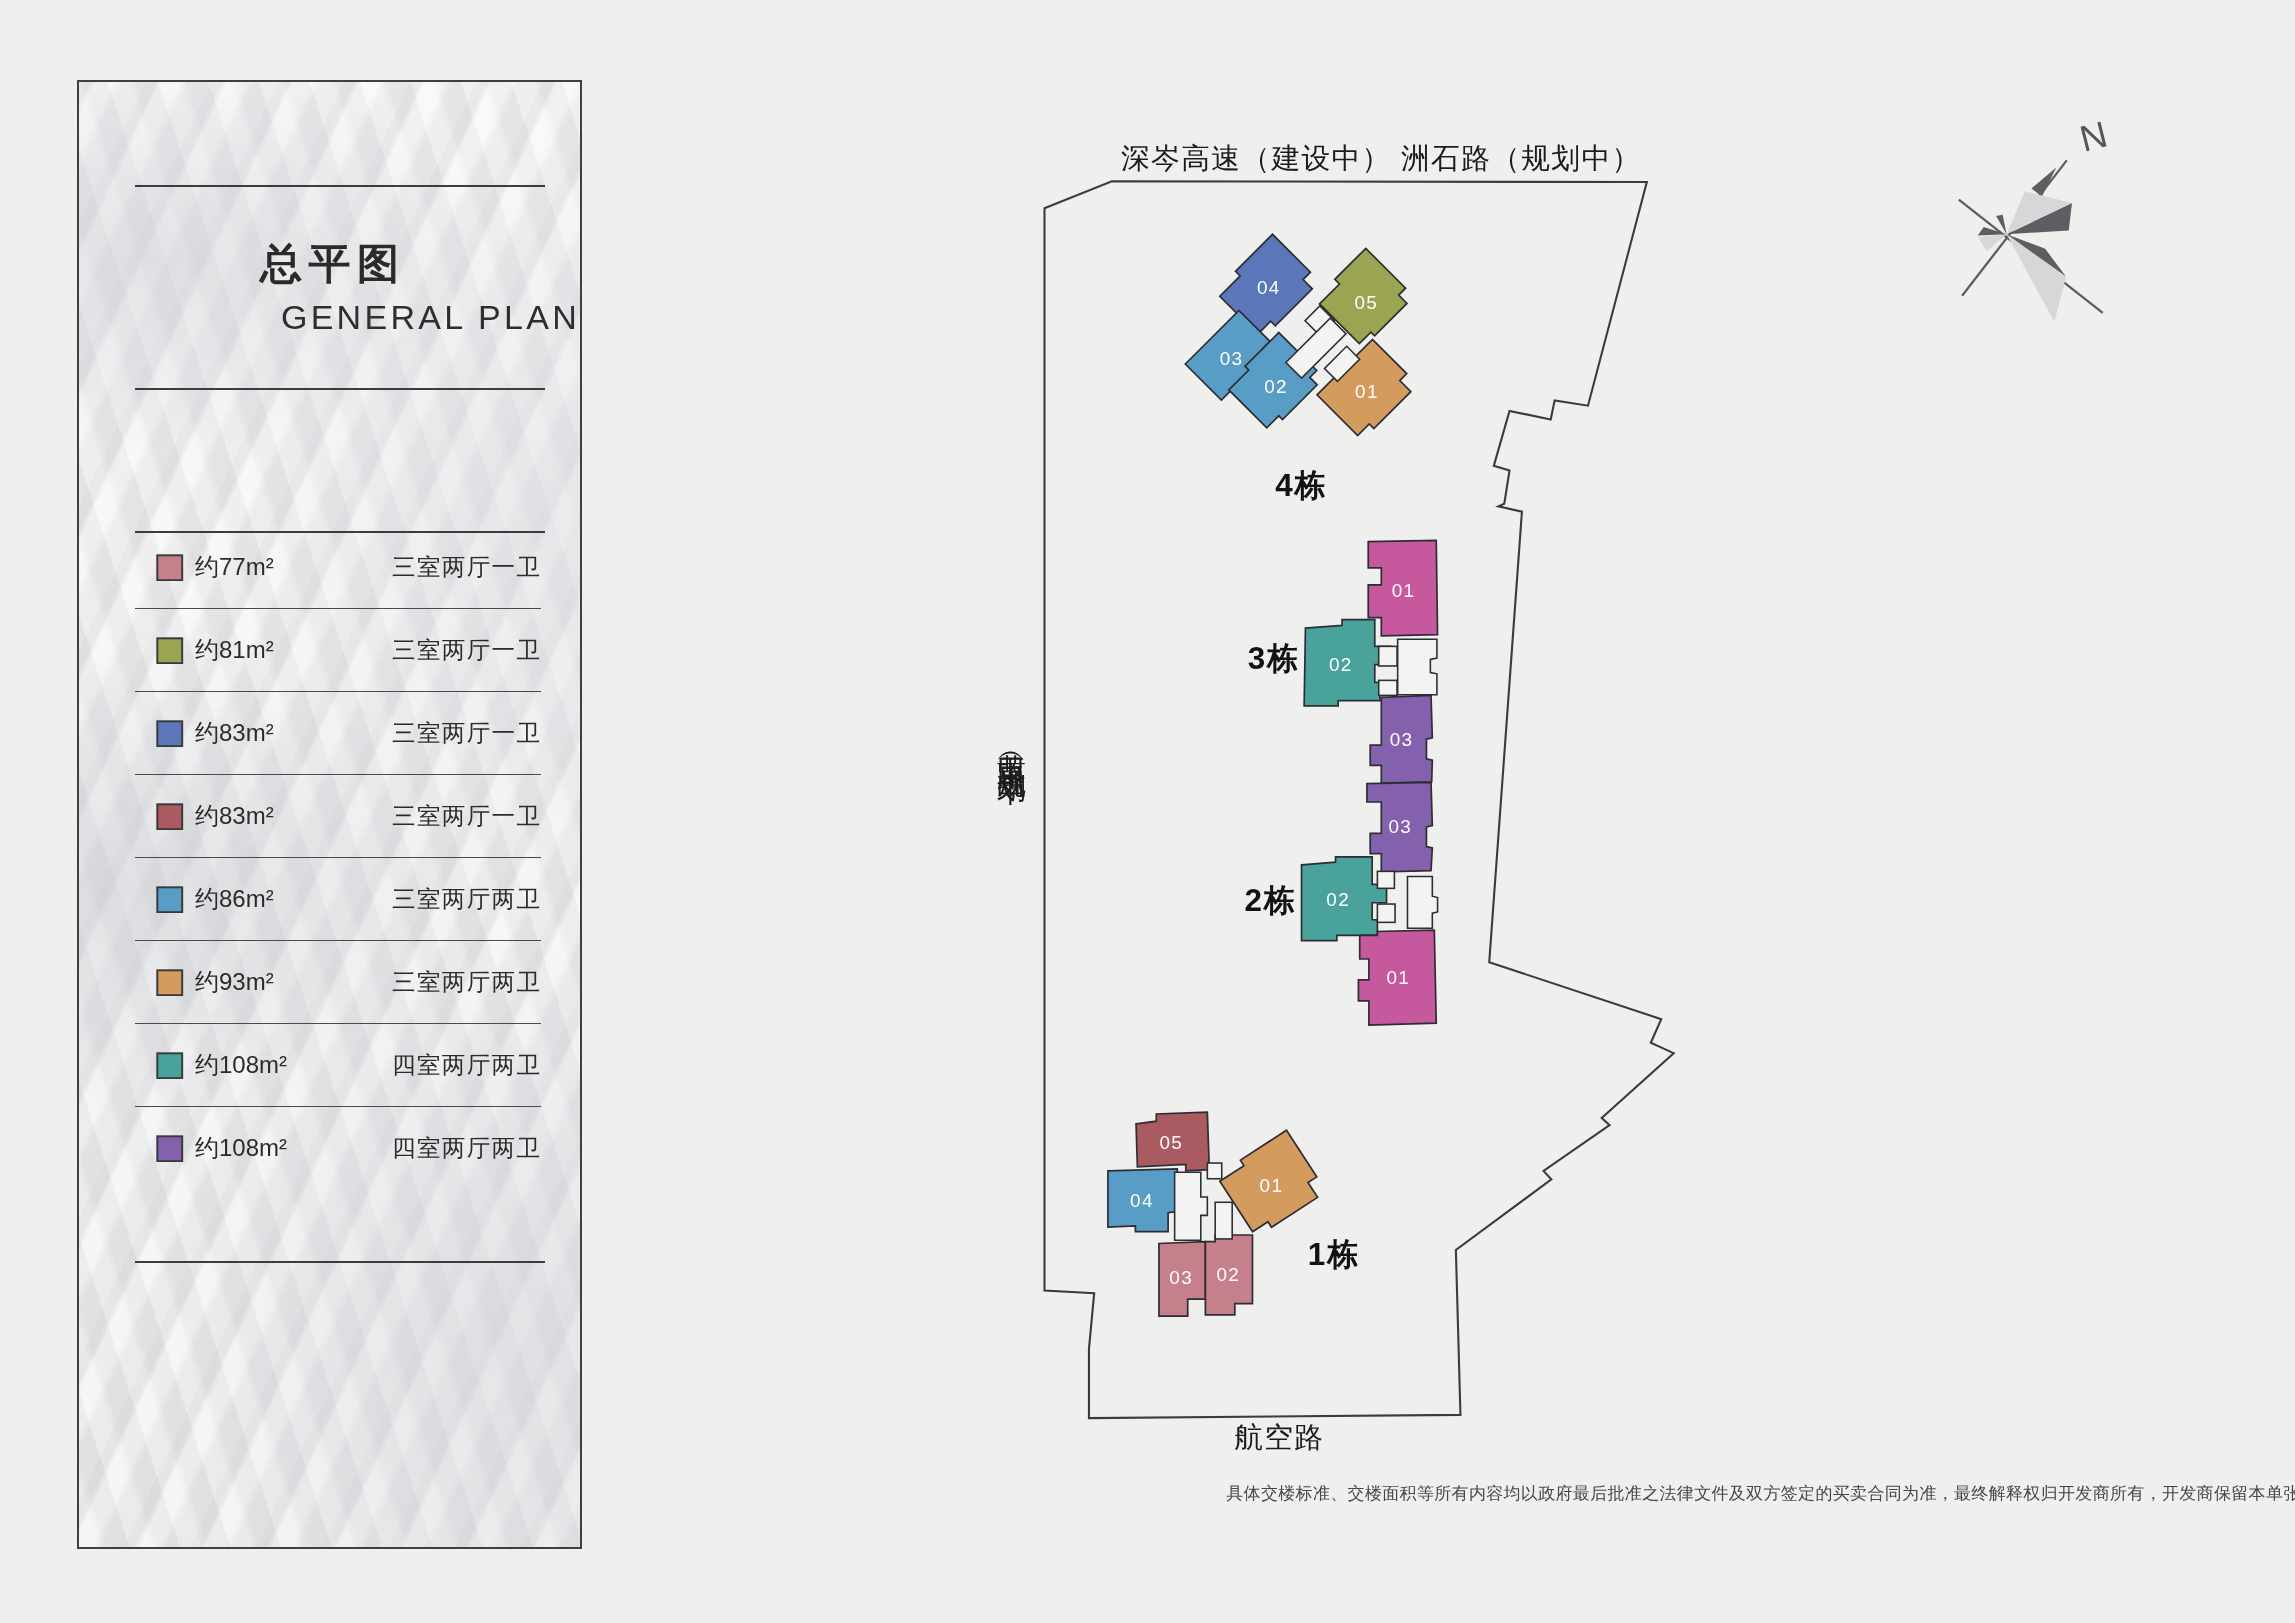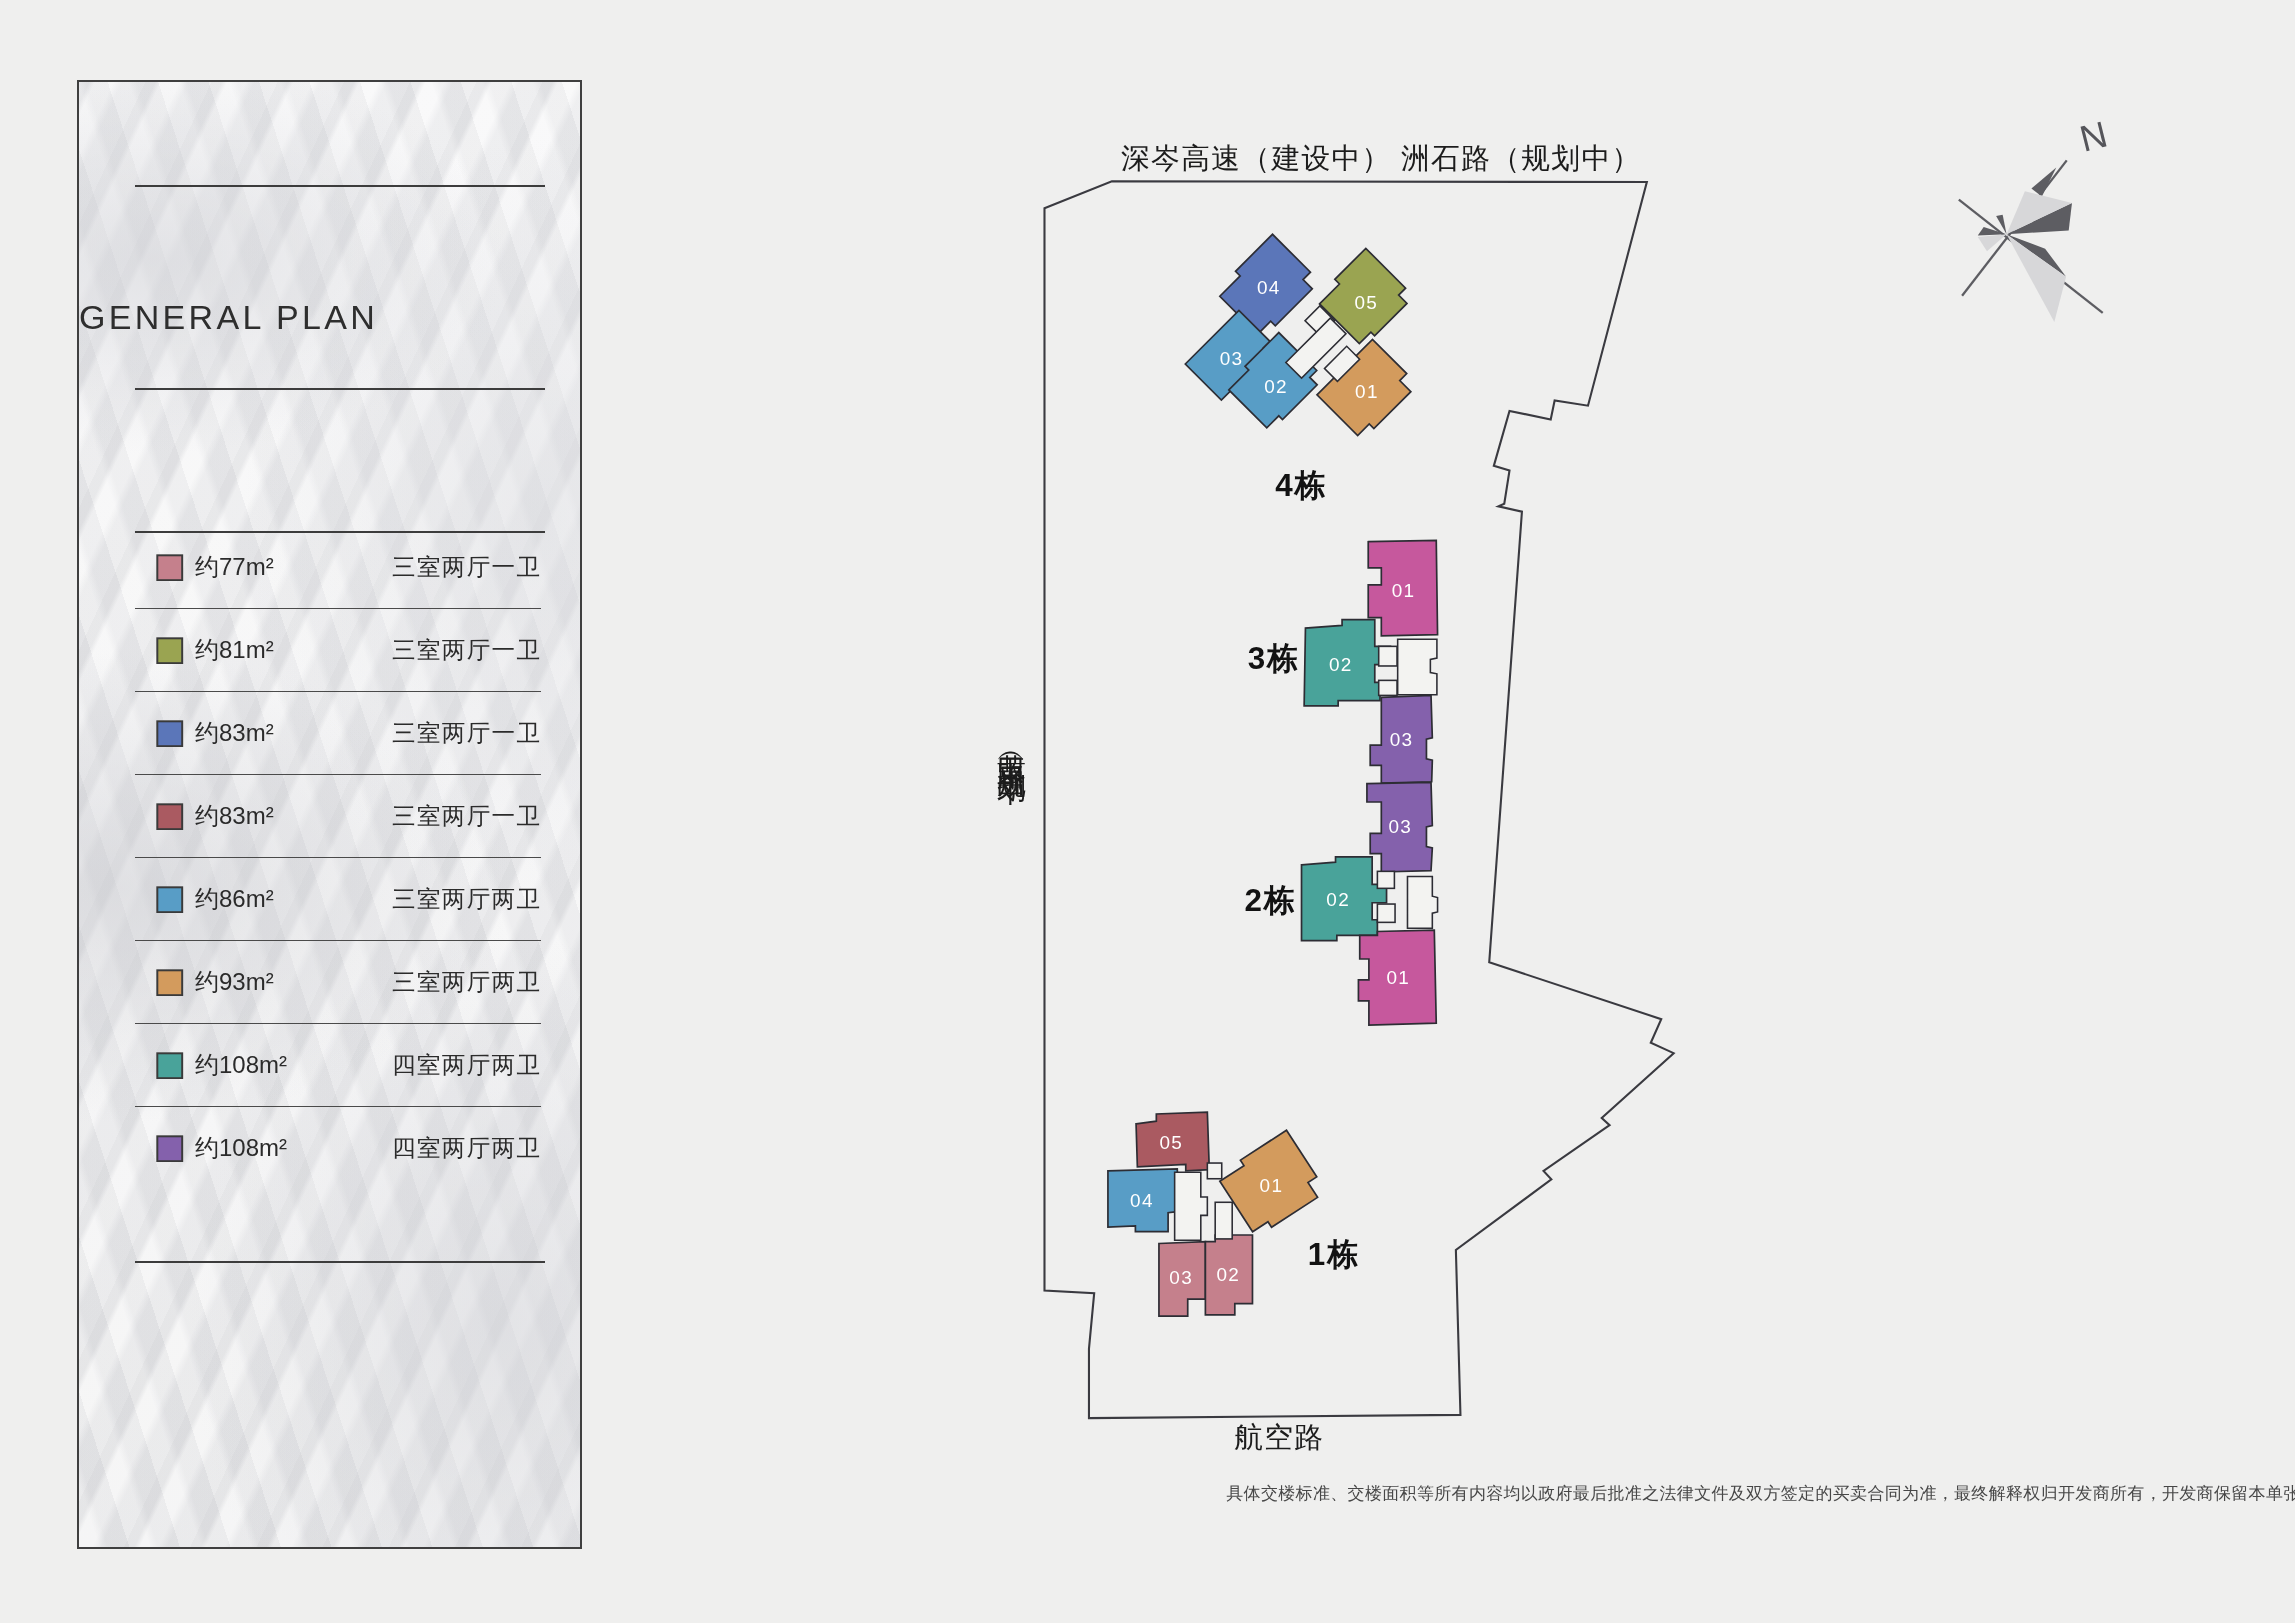--- a/index.html
+++ b/index.html
@@ -25,21 +25,21 @@
   .rule{position:absolute;left:56px;width:410px;height:0;border-top:2px solid #3c3c3c;}
   .rule-1{top:103px}
   .rule-2{top:306px}
   .rule-3{top:449px}
   .rule-final{top:1178px;border-top-width:2.6px;}
   .title-cn{
     position:absolute;top:154px;left:0;width:100%;text-align:center;
     font-size:42px;font-weight:700;letter-spacing:6.5px;color:#2a2a2a;text-indent:6.5px;
   }
   .title-en{
-    position:absolute;top:216px;left:0;width:100%;text-align:left;
+    position:absolute;top:216px;left:0;width:100%;text-align:right;
     font-size:34px;font-weight:300;letter-spacing:3.3px;color:#2e2e2e;
   }
   .legend{position:absolute;left:0;top:444px;width:100%;}
   .legend-row{position:relative;height:82px;}
   .legend-row + .legend-row{border-top:1.3px solid #4a4a4a;margin-left:56px;margin-right:39px;width:auto;}
   .legend-row .inner{position:absolute;left:-56px;right:-39px;top:0;height:100%;}
   .legend-row:first-child .inner{left:0;right:0;}
   .sw{position:absolute;left:77px;top:27.5px;width:27.5px;height:27.5px;}
   .legend-row:first-child .sw{left:77px;}
   .sw svg{display:block;}
@@ -151,20 +151,21 @@
     <polygon class="clight" points="3068,358 3024,362 3038,384"></polygon>
     <polygon class="cdark" points="3068,358 3052,330 3062,328"></polygon>
     <text class="n-label" x="3186" y="232" transform="rotate(-14 3186 232)">N</text>
   </g>
 
   <text class="disclaimer" x="1875" y="2292">具体交楼标准、交楼面积等所有内容均以政府最后批准之法律文件及双方签定的买卖合同为准，最终解释权归开发商所有，开发商保留本单张修改权利</text>
 </svg>
 
 <div class="panel">
   <div class="rule rule-1"></div>
+  <div class="title-cn">总平图</div>
   <div class="title-en">GENERAL PLAN</div>
   <div class="rule rule-2"></div>
   <div class="rule rule-3"></div>
 
   <div class="legend">
     <div class="legend-row">
         <div class="inner">
       <span class="sw">
             <svg width="27.5" height="27.5" viewBox="0 0 42 42">
               <rect x="2" y="2" width="38" height="38" fill="#c5808c"></rect>

